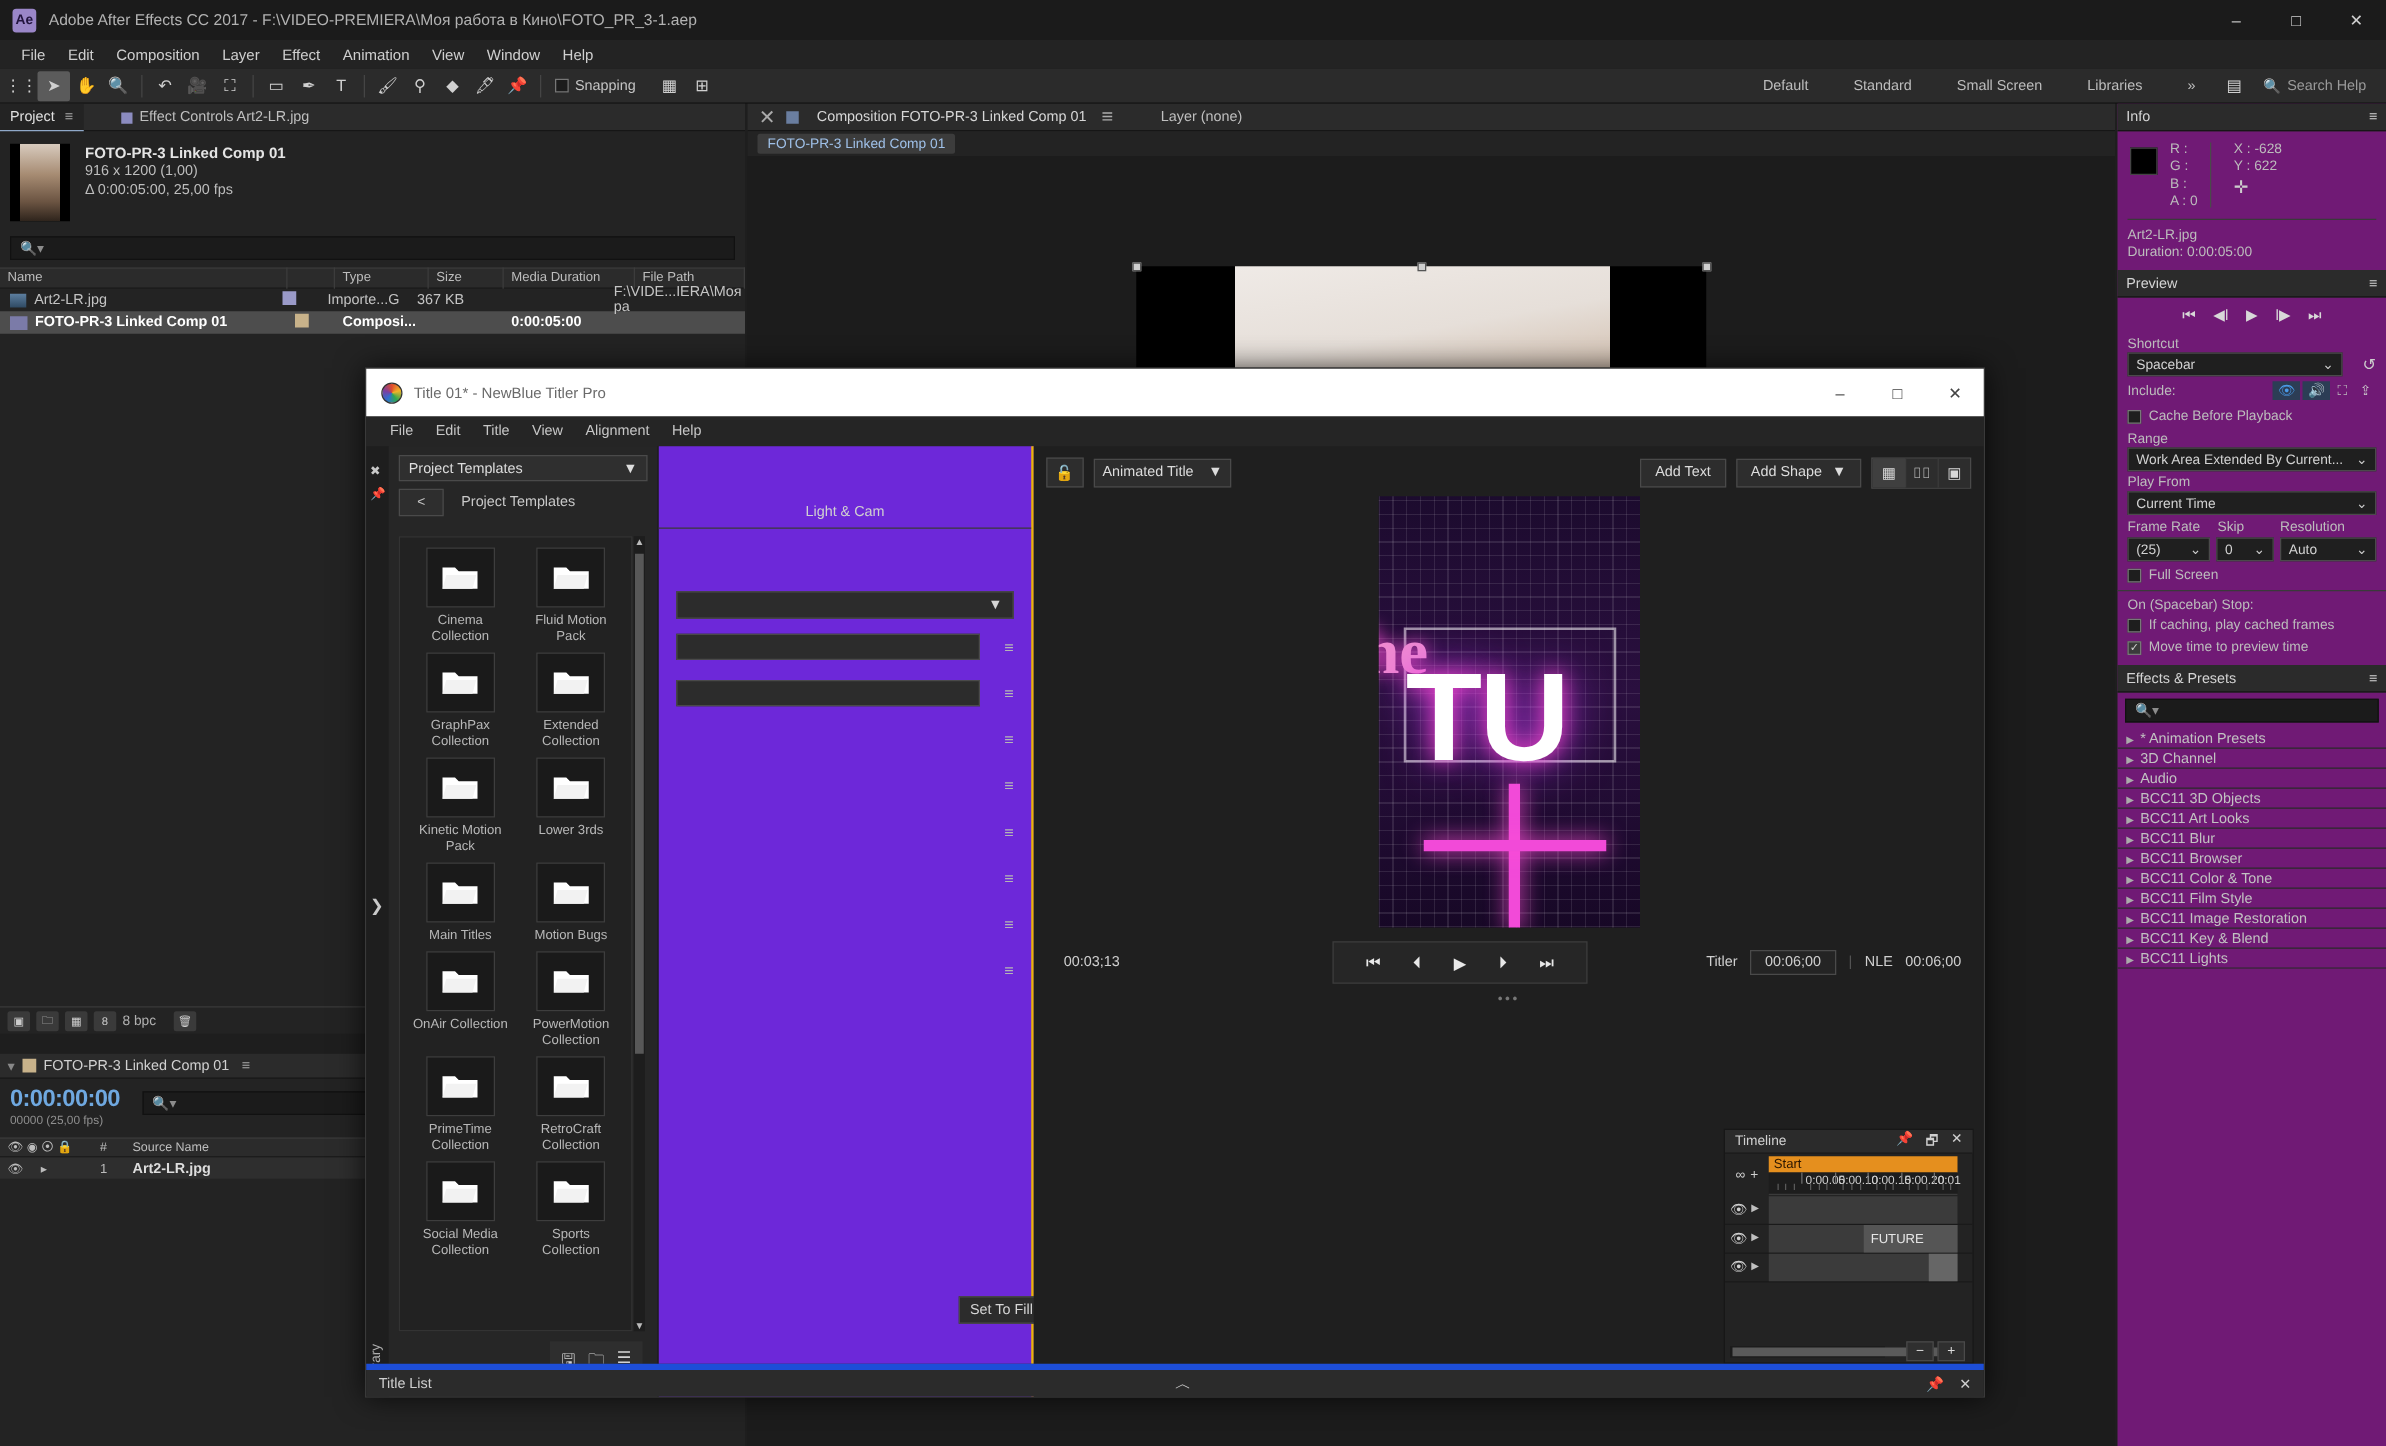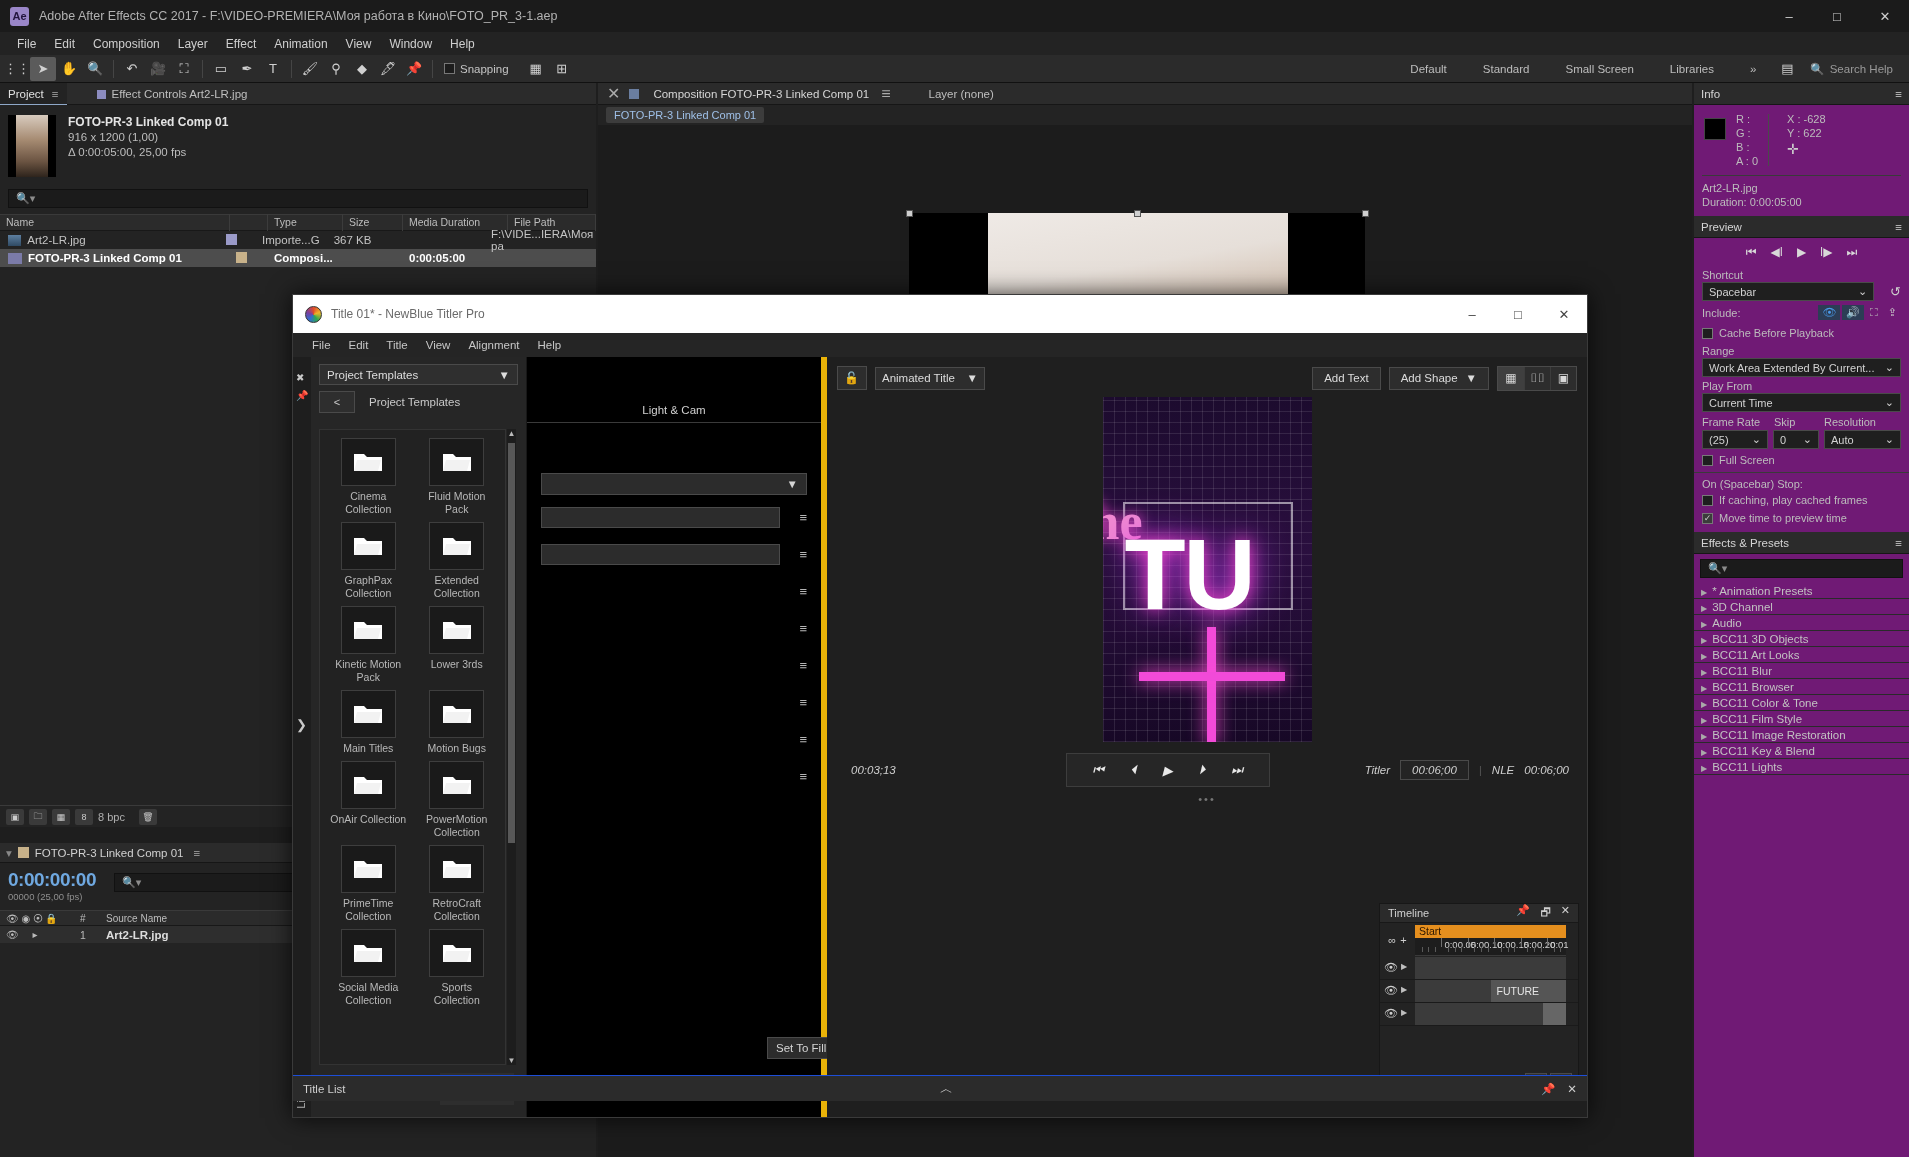--- a/index.html
+++ b/index.html
@@ -184,21 +184,21 @@
   .lib-cell .lbl { font-size:10.5px; color:#b8b8b8; text-align:center; line-height:13px;
                    margin-top:4px; max-width:78px;}
   .lib-scroll { position:absolute; right:10px; top:72px; bottom:52px; width:9px; background:#1d1d1d;}
   .lib-scroll .thumb { position:absolute; left:1px; top:14px; width:7px; height:400px; background:#585858;}
   .lib-scroll .ar { position:absolute; left:0; width:9px; text-align:center; color:#bbb; font-size:8px;}
   .lib-foot { position:absolute; right:12px; bottom:12px; display:flex; gap:10px;
               background:#2e2e2e; padding:5px 9px; }
   .lib-foot span { color:#d2d2d2; font-size:13px; }
 
   
-  .nb-props { width:300px; background:#000000; border-right:6px solid #eab308; position:relative;}
+  .nb-props { width:300px; background:#6d28d9; border-right:2px solid #eab308; position:relative;}
   .prop-tabrow { height:26px; display:flex; align-items:center; justify-content:center;
                  border-bottom:1px solid #3a3a3a; margin-top:40px;}
   .prop-tab { font-size:11.5px; color:#d0d0d0; }
   .prop-row { height:29px; margin:8px 14px 0 14px; display:flex; align-items:center;
               justify-content:flex-end; }
   .prop-field { flex:1; height:21px; background:#2c2c2c; border:1px solid #4a4a4a; }
   .prop-drag { width:18px; text-align:right; color:#b5b5b5; font-size:13px; margin-left:9px;}
   .prop-sel { height:22px; background:#2c2c2c; border:1px solid #4a4a4a; margin:10px 14px 0 14px;
               display:flex; align-items:center; justify-content:space-between; padding:0 8px;
               font-size:11.5px; color:#d5d5d5; }
@@ -233,21 +233,21 @@
            color:#f08ad0; font-family:"Liberation Serif", serif; text-shadow:0 0 14px #ff4fd8; }
   .pv-tu { position:absolute; left:22px; top:120px; font-size:100px; font-weight:bold;
            color:#ffffff; letter-spacing:-2px; text-shadow:0 0 18px #ff49d6,0 0 40px #c13fff; }
   .pv-cross-v { position:absolute; left:104px; top:230px; width:9px; height:118px;
                 background:#f24ad8; box-shadow:0 0 18px #ff4fd8; }
   .pv-cross-h { position:absolute; left:36px; top:275px; width:146px; height:9px;
                 background:#f24ad8; box-shadow:0 0 18px #ff4fd8; }
   .pv-glowbox { position:absolute; left:20px; top:105px; width:170px; height:108px;
                 border:2px solid rgba(255,255,255,.55); }
   .pv-transport { position:absolute; left:0; right:0; top:392px; height:42px;
-                  display:flex; align-items:center;font-style:italic; }
+                  display:flex; align-items:center; }
   .pv-tc-left { font-size:11.5px; color:#cfcfcf; margin-left:24px; width:120px;}
   .pv-tbox { margin:0 auto; background:#262626; border:1px solid #3d3d3d;
              display:flex; align-items:center; gap:26px; padding:8px 26px; }
   .pv-tbox span { color:#e8e8e8; font-size:13px; }
   .pv-tc-right { display:flex; align-items:center; gap:10px; margin-right:18px;
                  font-size:11.5px; color:#cfcfcf;}
   .pv-tc-right .val { background:#242424; border:1px solid #4a4a4a; padding:3px 11px; }
   .pv-dots { position:absolute; left:0; right:0; top:436px; text-align:center;
              color:#777; font-size:11px; letter-spacing:2px; }
 
@@ -275,22 +275,22 @@
   .nbt-lane { position:absolute; left:35px; right:12px; top:0; bottom:0; background:#3b3b3b;}
   .nbt-clip { position:absolute; top:0; bottom:0; background:#555; color:#e6e6e6;
               font-size:10.5px; line-height:23px; padding-left:6px;}
   .nbt-scroll-h { position:absolute; left:4px; right:70px; bottom:4px; height:9px; background:#1b1b1b;}
   .nbt-scroll-h .th { position:absolute; left:2px; top:1px; width:170px; height:7px; background:#5a5a5a;}
   .nbt-zoom { position:absolute; right:6px; bottom:1px; display:flex; gap:3px; }
   .nbt-zoom div { width:22px;height:16px;background:#2f2f2f;border:1px solid #4a4a4a;
                   color:#ddd;font-size:11px;display:flex;align-items:center;justify-content:center;}
 
   
-  .nb-titlelist { position:absolute; left:0; right:0; bottom:16px; height:26px;
-                  background:#2b2b2b; border-top:1px solid #1d4ed8;
+  .nb-titlelist { position:absolute; left:0; right:0; bottom:0; height:26px;
+                  background:#2b2b2b; border-top:5px solid #1d4ed8;
                   display:flex; align-items:center; padding:0 10px;
                   font-size:11.5px; color:#cfcfcf; justify-content:space-between;}
 
   
   #ae-right-timeline { position:absolute; left:1592px; top:880px; width:318px; height:120px; }
   .aer-ruler { height:16px; background:#2b2b2b; display:flex; align-items:center;
                font-size:9.5px; color:#c0c0c0; border-bottom:1px solid #181818;}
   .aer-ruler span { padding:0 14px; }
   .aer-green { height:7px; background:#3f8f4f; margin-top:10px;}
   .aer-purple { height:12px; background:#7b6fa8; margin-top:11px;}

